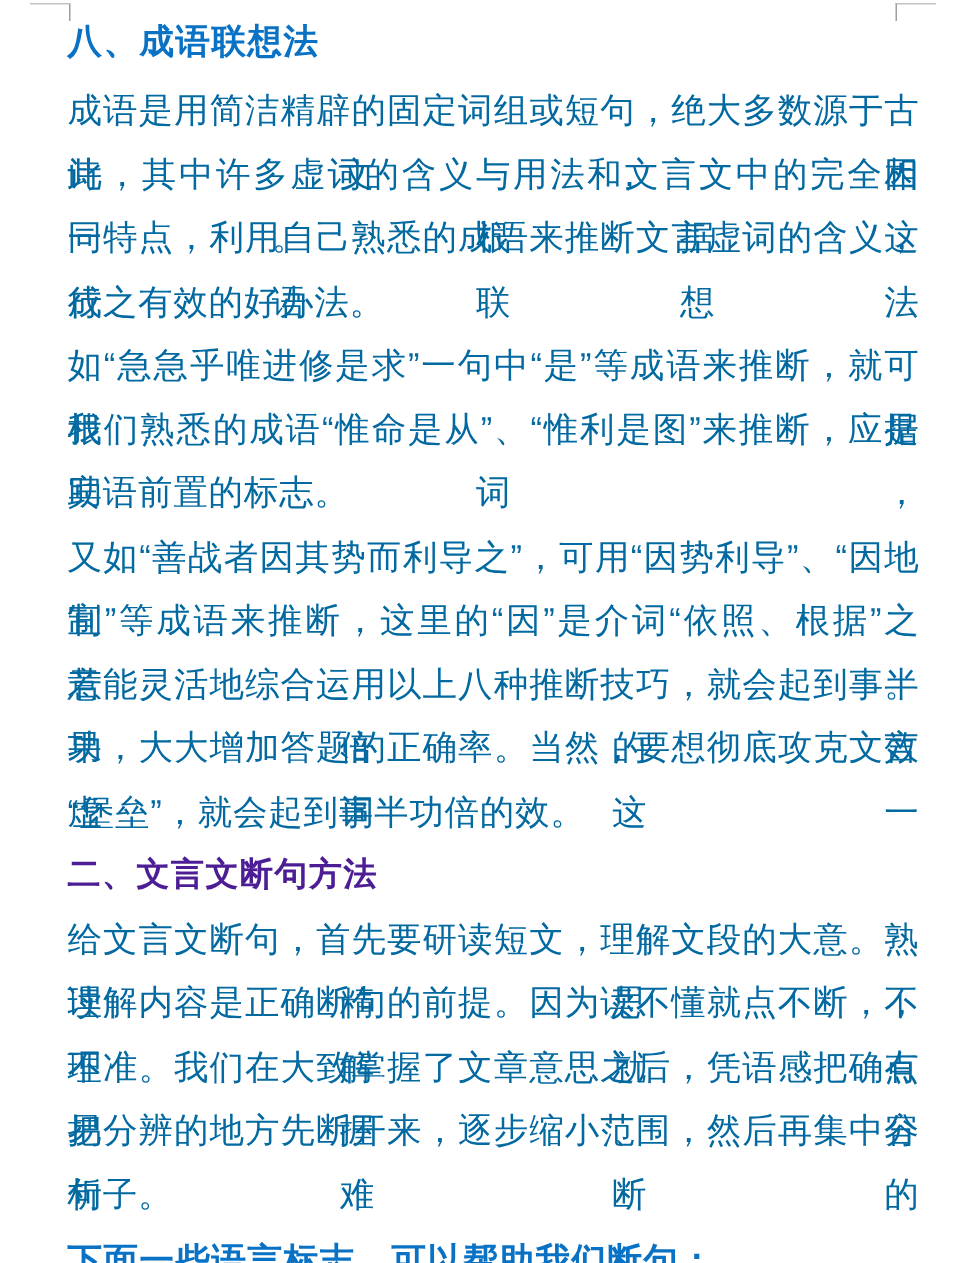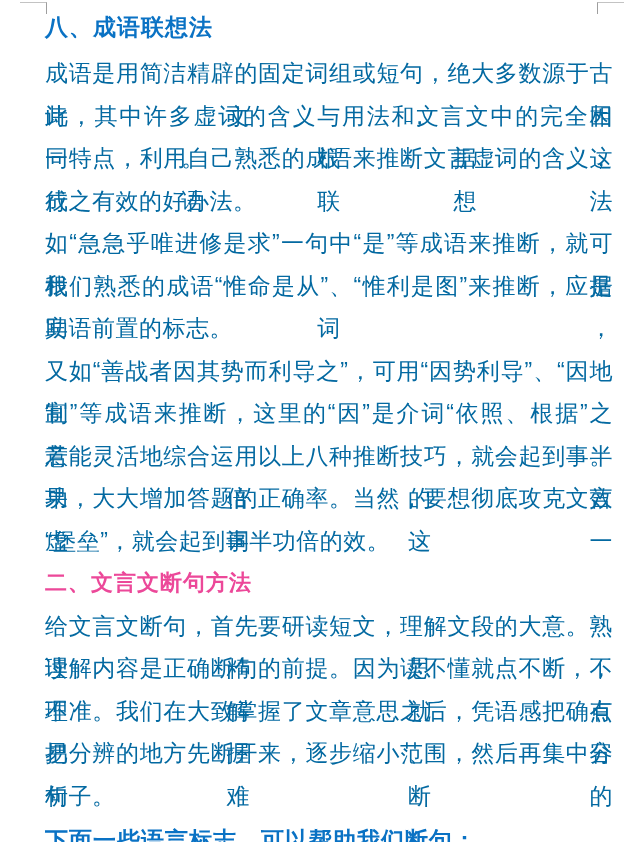--- a/index.html
+++ b/index.html
@@ -41,21 +41,21 @@
     font-weight: bold;
     font-size: 23px;
     line-height: 34px;
     margin: 2px 0 8px 0;
     letter-spacing: 1px;
   }
   .h-blue.bottom {
     margin-top: 6px;
   }
   .h-black {
-    color: #ec4899;
+    color: #4c1d95;
     font-weight: bold;
     font-size: 22px;
     line-height: 42.5px;
     height: 42.5px;
     letter-spacing: 1px;
   }
   .line {
     color: #0369a1;
     font-size: 23px;
     line-height: 42.5px;

